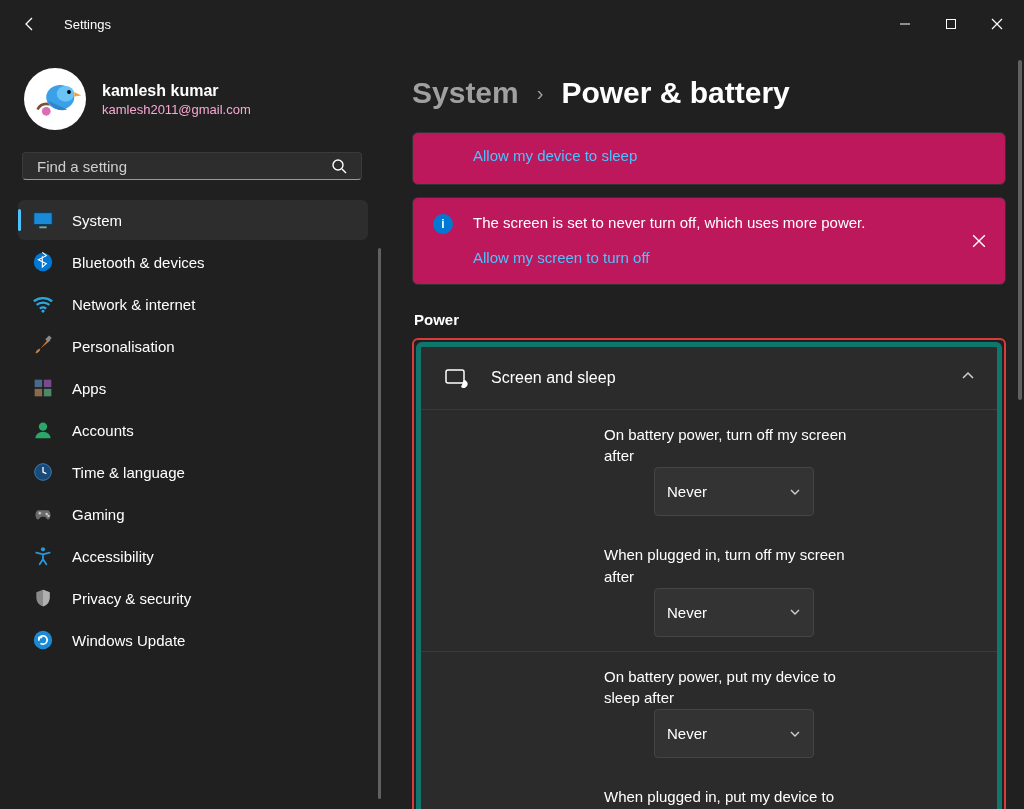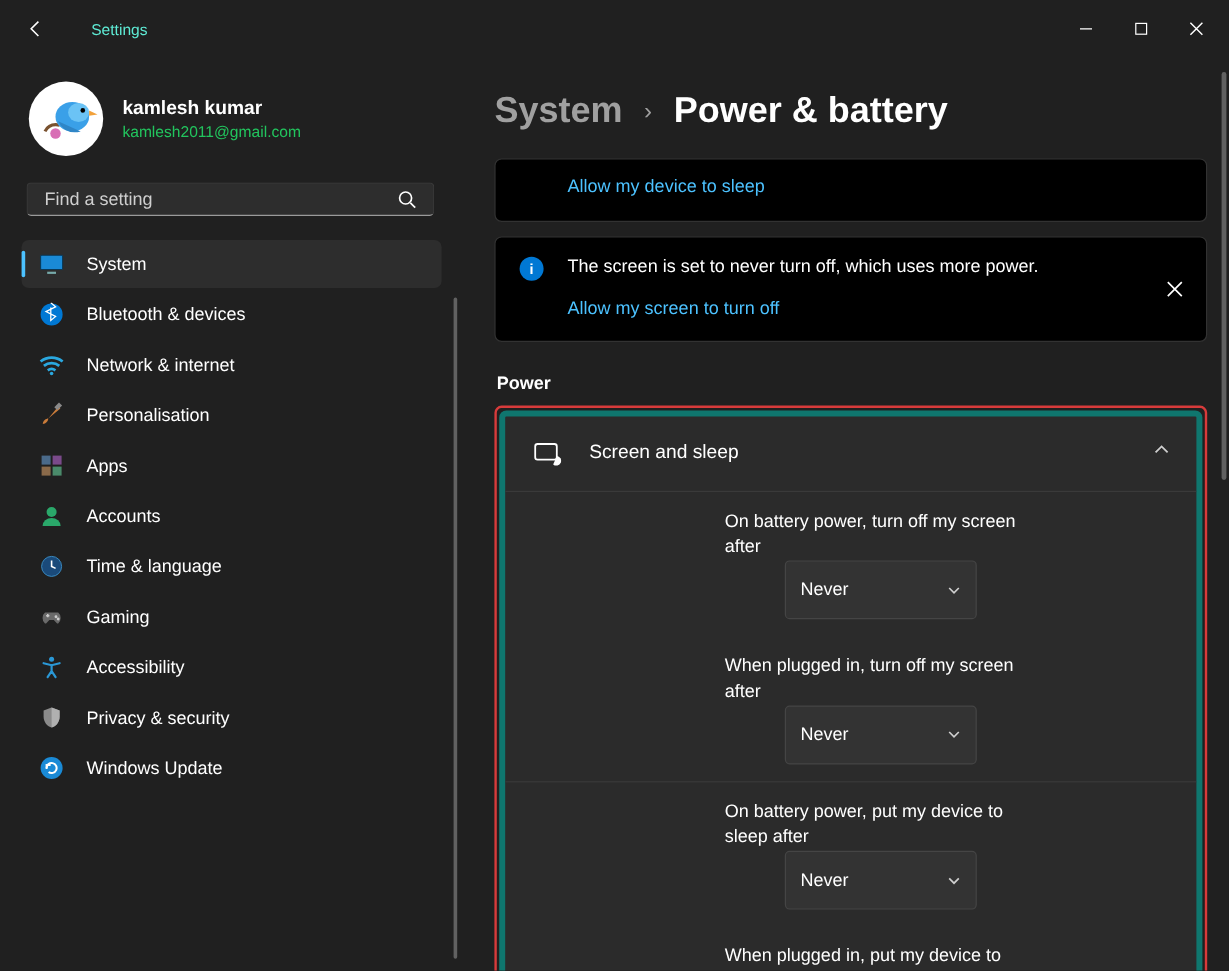--- a/index.html
+++ b/index.html
@@ -14,21 +14,21 @@
   }
   .titlebar {
     height: 48px;
     display: flex;
     align-items: center;
     justify-content: space-between;
     padding: 0 4px 0 20px;
   }
   .titlebar-left { display: flex; align-items: center; gap: 24px; }
   .back-arrow { width: 20px; height: 20px; display:flex; align-items:center; justify-content:center; color:#fff; cursor:pointer;}
-  .app-title { font-size: 13px; color: #5eead4; margin-left: 12px; }
+  .app-title { font-size: 13px; color: #ffffff; }
   .window-controls { display: flex; }
   .win-btn { width: 46px; height: 32px; display:flex; align-items:center; justify-content:center; color:#fff; cursor:pointer; }
   .content-wrap {
     display: flex;
     height: calc(809px - 48px);
   }
   
   .sidebar {
     width: 378px;
     padding: 20px 10px 10px 18px;
@@ -40,21 +40,21 @@
     padding-left: 6px;
   }
   .avatar {
     width: 62px; height: 62px; border-radius: 50%;
     background: #ffffff;
     display:flex; align-items:center; justify-content:center;
     overflow:hidden;
   }
   .avatar svg { width: 56px; height:56px; }
   .profile-name { font-size: 16px; font-weight: 600; color:#fff; }
-  .profile-email { font-size: 13px; color: #22c55e; margin-top:2px;}
+  .profile-email { font-size: 13px; color: #f9a8d4; margin-top:2px;}
   .searchbox {
     background: #2d2d2d;
     border: 1px solid #3a3a3a;
     border-radius: 4px;
     height: 28px;
     display:flex; align-items:center; justify-content:space-between;
     padding: 0 14px;
     margin: 0 6px 20px 4px;
     border-bottom: 1px solid #9a9a9a;
   }
@@ -88,21 +88,21 @@
     position: relative;
   }
   .breadcrumb {
     display:flex; align-items:center; gap:18px;
     margin-bottom: 22px;
   }
   .crumb-root { font-size: 30px; font-weight:600; color:#a0a0a0; }
   .crumb-sep  { font-size: 20px; color:#a0a0a0; }
   .crumb-leaf { font-size: 30px; font-weight:600; color:#ffffff; }
   .card {
-    background: #000000;
+    background: #be185d;
     border: 1px solid #323232;
     border-radius: 6px;
     padding: 14px 18px 18px 60px;
     position: relative;
     margin-bottom: 12px;
   }
   .card .info-icon {
     position:absolute; left:20px; top:16px;
     width:20px; height:20px; border-radius:50%;
     background:#0078d4; display:flex; align-items:center; justify-content:center;

